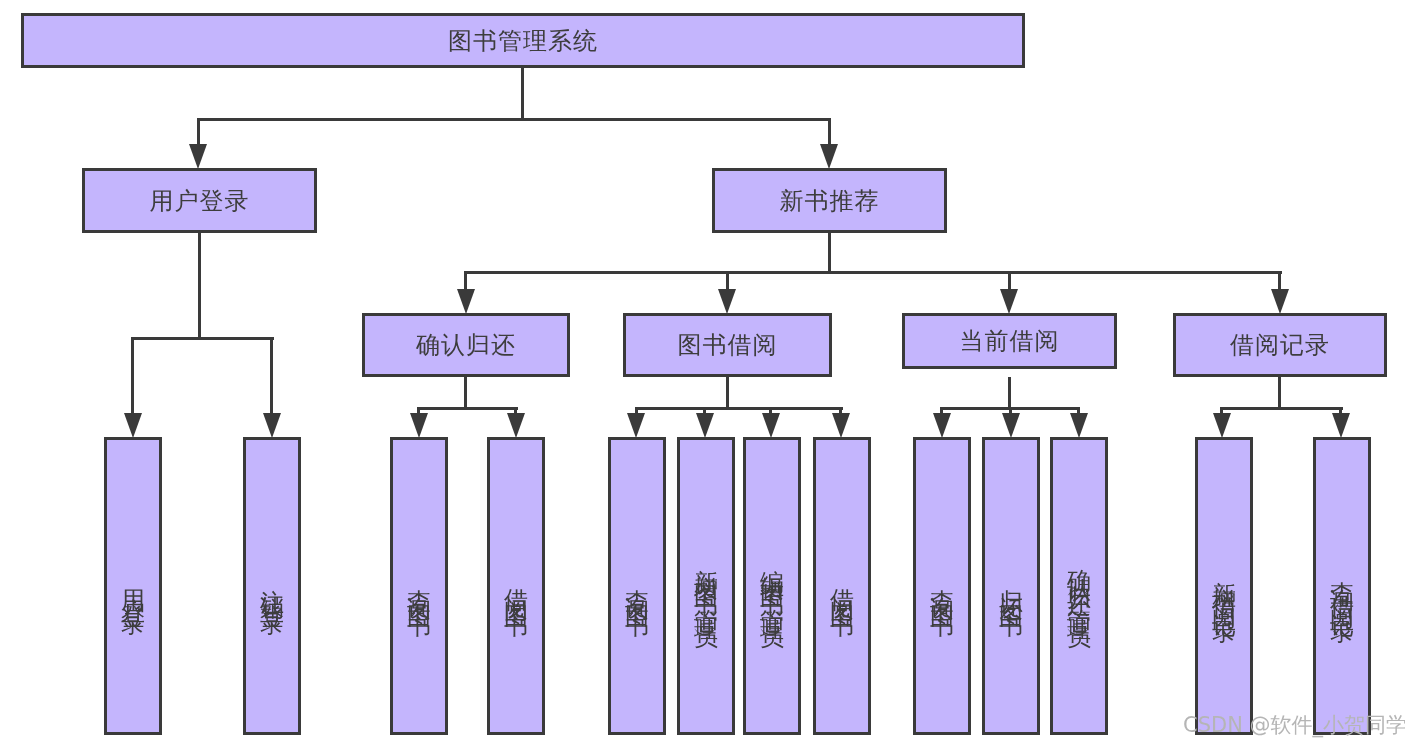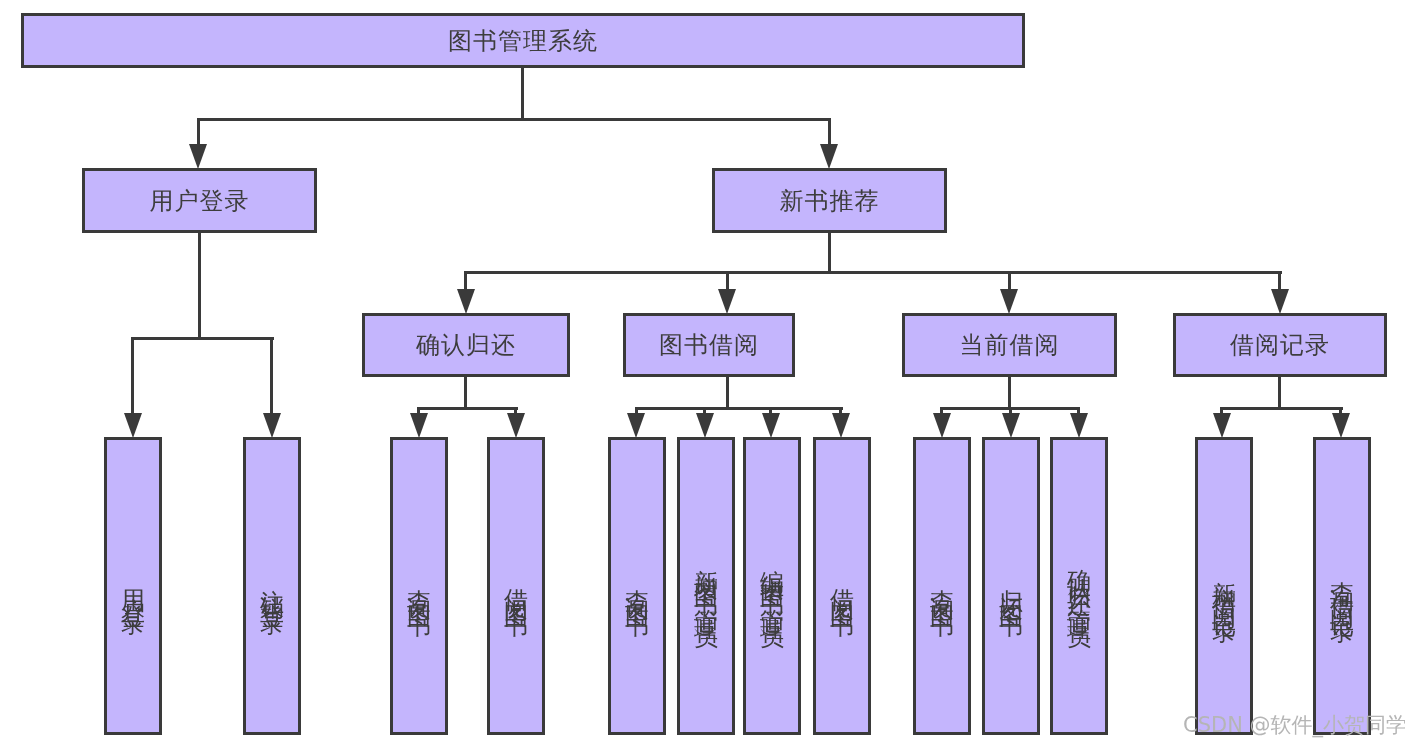--- a/index.html
+++ b/index.html
@@ -128,22 +128,22 @@
       <div class="arrow" style="left: 1213px; top: 413px;"></div>
       <div class="arrow" style="left: 1332px; top: 413px;"></div>
     </div>
 
   <div class="box hbox" style="left:21px; top:13px; width:1004px; height:55px;">图书管理系统</div>
 
   <div class="box hbox" style="left:82px; top:168px; width:235px; height:65px;">用户登录</div>
   <div class="box hbox" style="left:712px; top:168px; width:235px; height:65px;">新书推荐</div>
 
   <div class="box hbox" style="left:362px; top:313px; width:208px; height:64px;">确认归还</div>
-  <div class="box hbox" style="left:623px; top:313px; width:172px; height:64px;">图书借阅</div>
-  <div class="box hbox" style="left:902px; top:313px; width:215px; height:64px;">当前借阅</div>
+  <div class="box hbox" style="left:623px; top:313px; width:209px; height:64px;">图书借阅</div>
+  <div class="box hbox" style="left:902px; top:313px; width:215px; height:56px;">当前借阅</div>
   <div class="box hbox" style="left:1173px; top:313px; width:214px; height:64px;">借阅记录</div>
 
   <div class="box vbox" style="left:104px; top:437px; width:58px; height:298px;">用户登录</div>
   <div class="box vbox" style="left:243px; top:437px; width:58px; height:298px;">注销登录</div>
 
   <div class="box vbox" style="left:390px; top:437px; width:58px; height:298px;">查询图书</div>
   <div class="box vbox" style="left:487px; top:437px; width:58px; height:298px;">借阅图书</div>
 
   <div class="box vbox" style="left:608px; top:437px; width:58px; height:298px;">查询图书</div>
   <div class="box vbox" style="left:677px; top:437px; width:58px; height:298px;">新增图书（管理员）</div>

